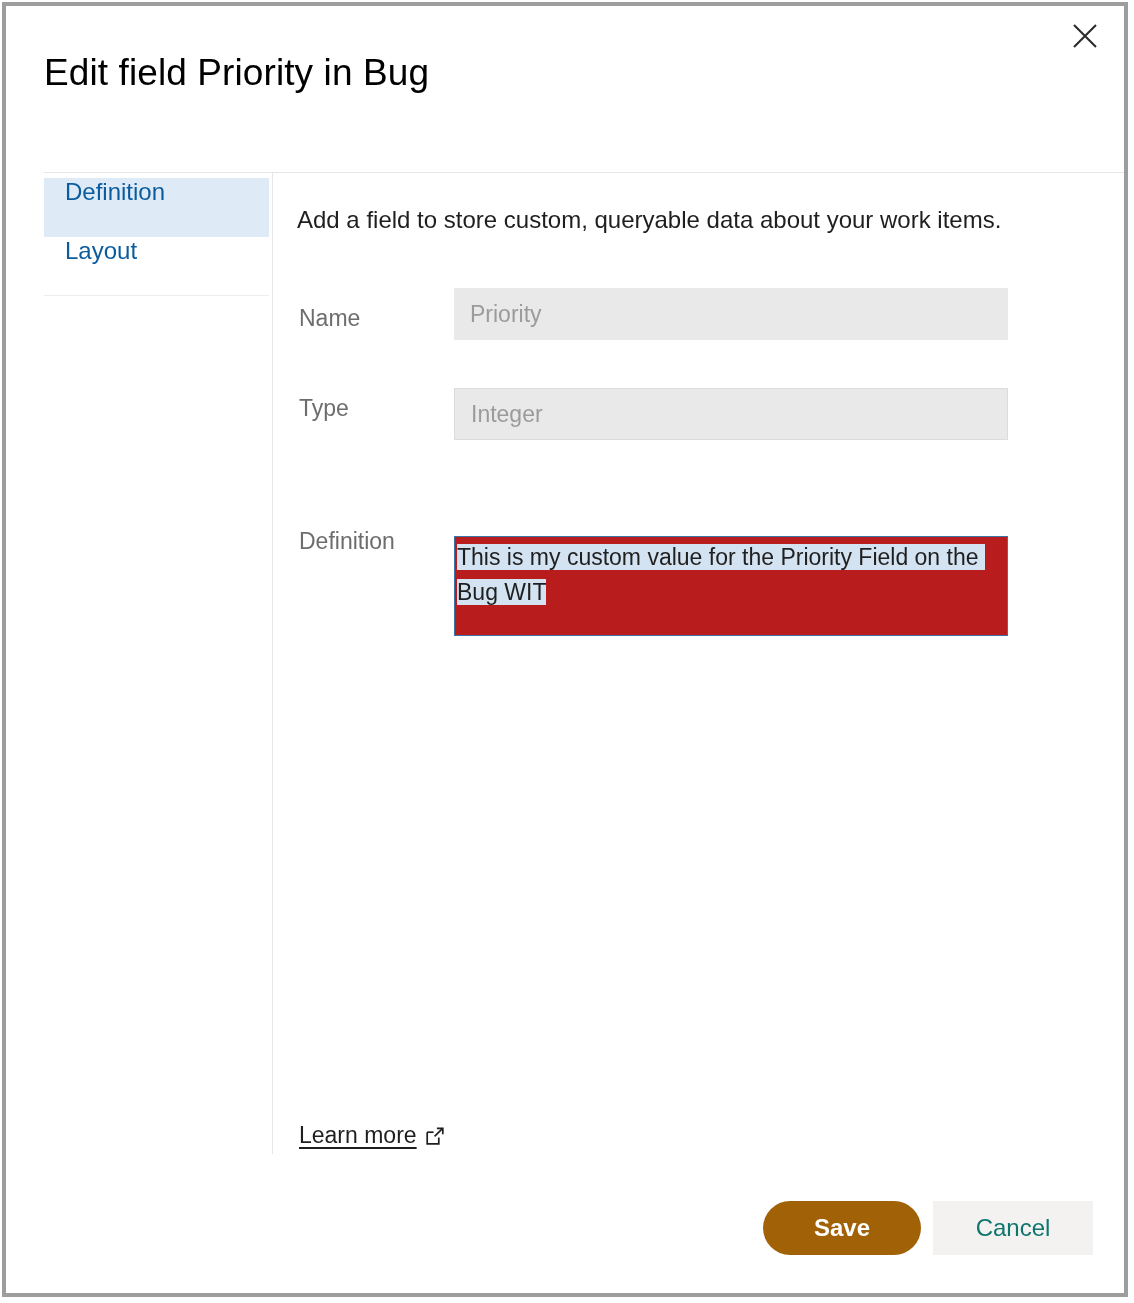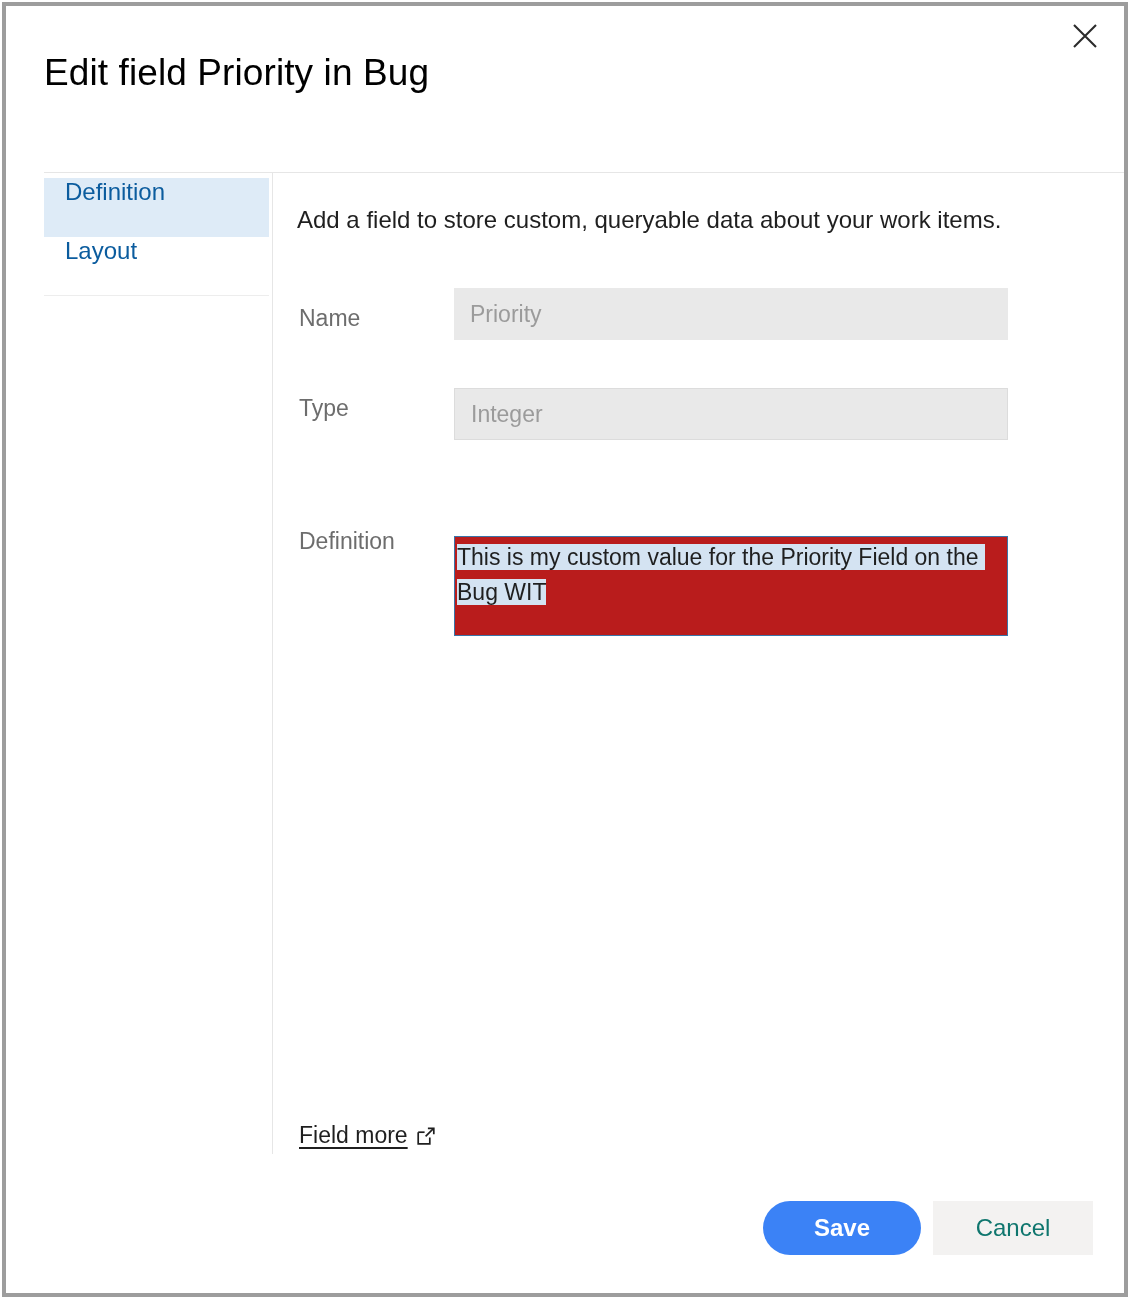--- a/index.html
+++ b/index.html
@@ -225,21 +225,21 @@
     height: 54px;
     border: none;
     font-family: "Liberation Sans", sans-serif;
     font-size: 24px;
     cursor: pointer;
     padding: 0;
   }
   .btn-primary {
     right: 203px;
     width: 158px;
-    background: #3b82f6;
+    background: #a16207;
     color: #ffffff;
     font-weight: 700;
     border-radius: 27px;
   }
   .btn-secondary {
     right: 31px;
     width: 160px;
     background: #f3f2f1;
     color: #0f766e;
     font-weight: 400;
@@ -289,21 +289,21 @@
     </div>
 
     <div class="form-row row-desc">
       <div class="field-label">Definition</div>
       <div class="textarea-wrap">
         <div class="textarea-text"><span class="sel">This is my custom value for the Priority Field on the Bug WIT</span></div>
       </div>
     </div>
 
     <a class="learn-more" href="#">
-      <span class="lm-text">Field more</span>
+      <span class="lm-text">Learn more</span>
       <span>
         <svg width="20" height="20" viewBox="0 0 20 20" aria-hidden="true">
           <path d="M2.2 6.2 L2.2 17.8 L13.8 17.8 L13.8 11.4" stroke="#1f1f1f" stroke-width="1.7" fill="none"></path>
           <path d="M2.2 6.2 L8.6 6.2" stroke="#1f1f1f" stroke-width="1.7" fill="none"></path>
           <path d="M9.6 10.4 L17.6 2.4" stroke="#1f1f1f" stroke-width="1.7" fill="none"></path>
           <path d="M11.9 2.4 L17.8 2.4 L17.8 8.3" stroke="#1f1f1f" stroke-width="1.7" fill="none"></path>
         </svg>
       </span>
     </a>
   </div>

